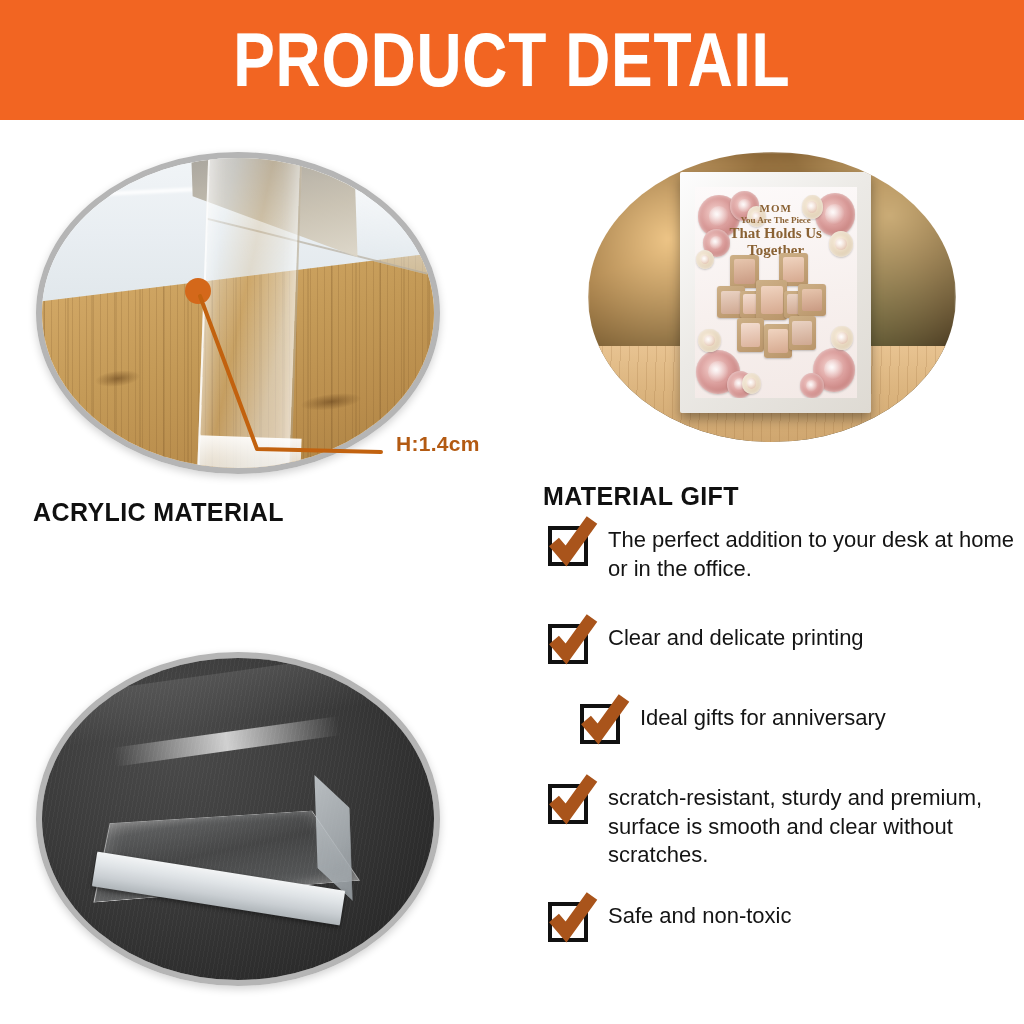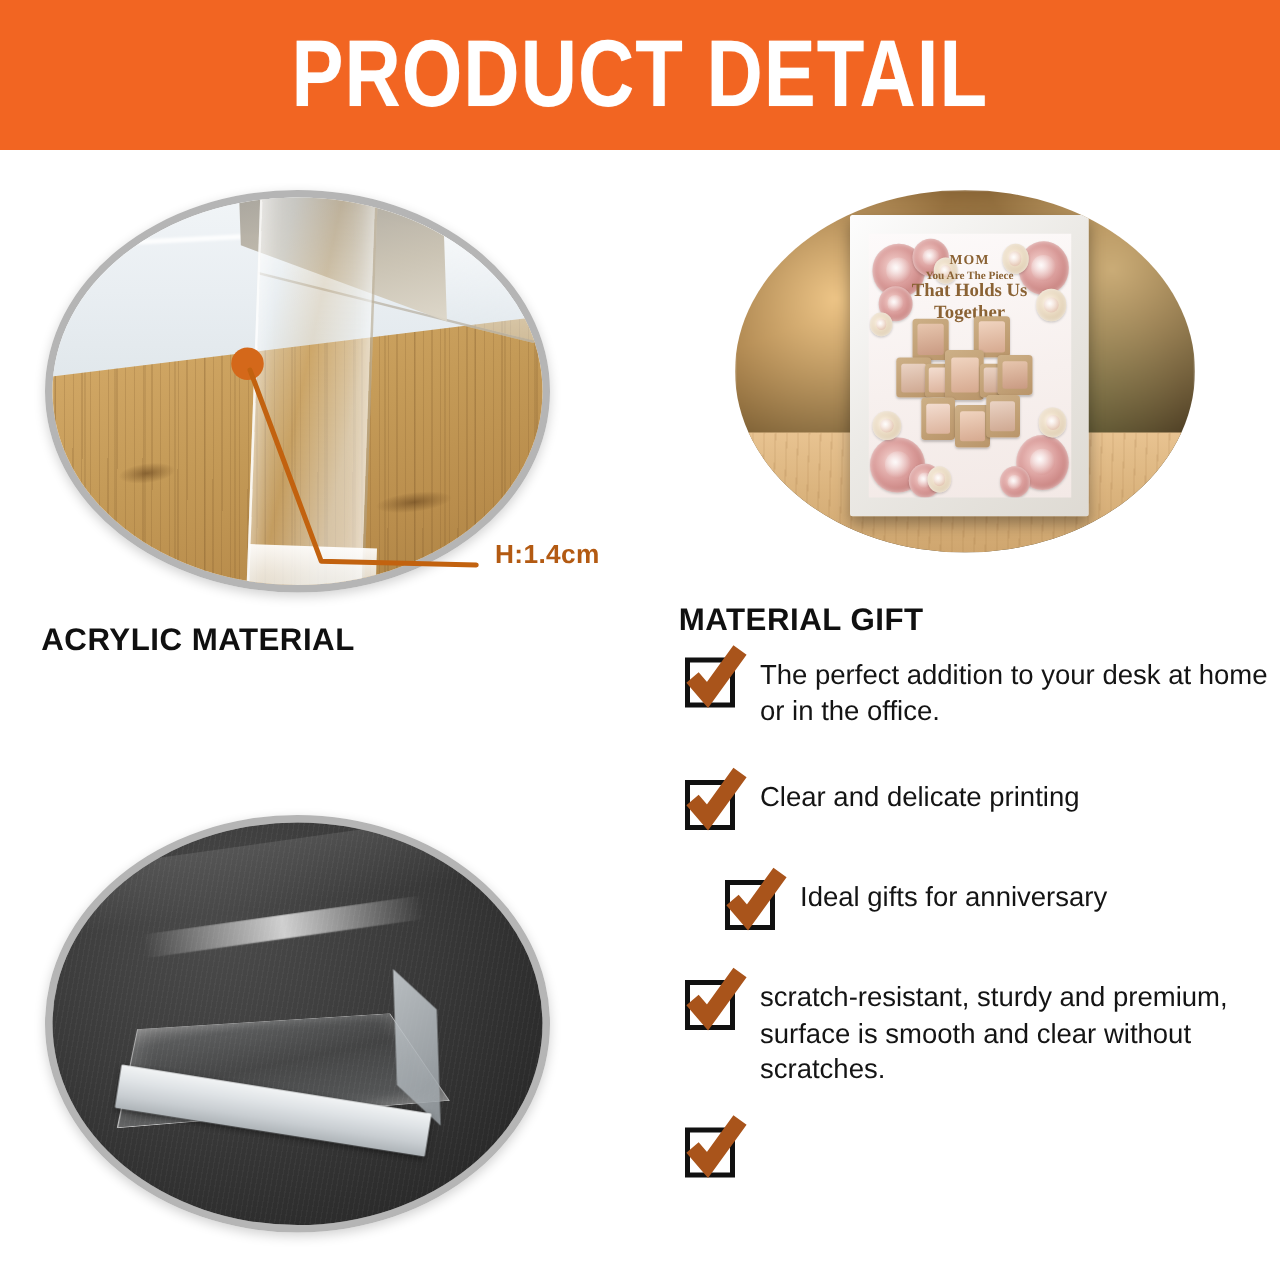--- a/index.html
+++ b/index.html
@@ -421,15 +421,16 @@
     </div>
     <div class="feature-text">scratch-resistant, sturdy and premium, surface is smooth and clear without scratches.</div>
   </div>
 
   <div class="feature" id="feat-g4">
     <div class="chk">
       <svg viewBox="0 0 54 54">
         <path d="M8 27 L20 41 L46 5" fill="none" stroke="#a9541b" stroke-width="13"></path>
       </svg>
     </div>
+    <div class="feature-text">Safe and non-toxic</div>
   </div>
 
 </div>
 
 </body></html>

